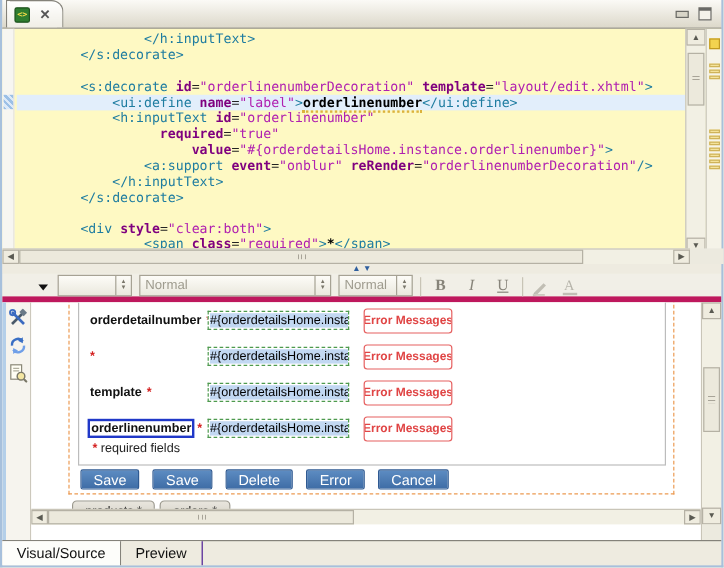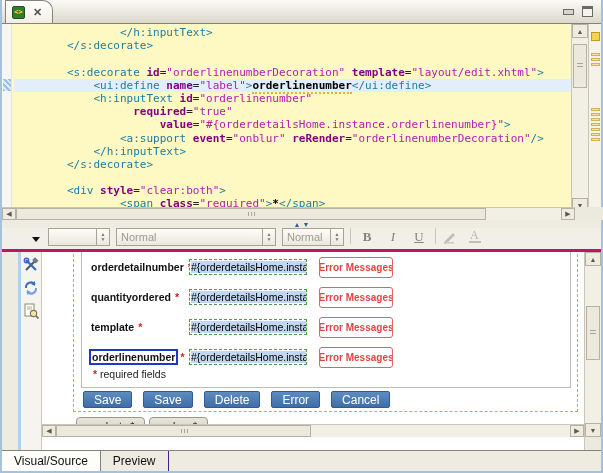--- a/index.html
+++ b/index.html
@@ -70,39 +70,39 @@
   .src-hscroll { left:0; top:207px; width:573px; }
   .corner { position:absolute; left:573px; top:207px; width:30px; height:13px; background:#eceadf; }
 
   
   .sash { position:absolute; left:0; top:220px; right:0; height:8px; background:#eeebe0;
           display:flex; align-items:center; justify-content:center; gap:2px; }
   .sash span { font-size:7px; line-height:7px; color:#2f5f9e; }
 
   
   .fmtbar { position:absolute; left:0; top:228px; right:0; height:24px; background:#f1efe7;
-            border-bottom:3px solid #be185d; display:flex; align-items:flex-start; gap:6px;
+            border-bottom:5px solid #be185d; display:flex; align-items:flex-end; gap:6px;
             padding-left:28px; }
   .menu-arrow { position:absolute; left:30px; top:9px; width:0; height:0;
                 border-left:4px solid transparent; border-right:4px solid transparent;
                 border-top:5px solid #111; }
   .combo { height:18px; background:linear-gradient(#fdfcf8,#eae8dd); border:1px solid #a6a294;
            display:flex; align-items:stretch; color:#9e9b8e; font-size:11px; }
   .combo .cval { flex:1; display:flex; align-items:center; padding:0 4px; overflow:hidden; }
   .spinner { width:13px; border-left:1px solid #a6a294; display:flex; flex-direction:column;
              align-items:center; justify-content:center; color:#79766a; font-size:5px;
              line-height:5px; }
   .c1 { width:62px; margin-left:18px; } .c2 { width:160px; } .c3 { width:62px; }
   .fmt-btn { width:20px; height:18px; display:flex; align-items:center; justify-content:center;
              color:#87847a; font-family:"Liberation Serif",serif; font-size:13px; }
   .sep { width:1px; height:16px; background:#c8c4b6; }
   .pen-icon,.fontcolor-icon { width:18px; height:16px; position:relative; opacity:.55; }
 
   
-  .visual { position:absolute; left:16px; top:252px; right:0; height:198px; display:flex; }
+  .visual { position:absolute; left:0; top:252px; right:0; height:198px; display:flex; }
   .vtools { width:24px; background:#f6f4ee; border-right:1px solid #ccc8bc;
             border-left:3px solid #b4cfe9; display:flex; flex-direction:column;
             align-items:center; gap:7px; padding-top:5px; }
   .vtools svg { display:block; }
   .canvas { flex:1; position:relative; background:#fff; overflow:hidden; }
   .orangebox { position:absolute; left:31px; top:-8px; width:505px; height:168px;
                border:1px dashed #ec9a52; }
   .fieldset { position:absolute; left:39px; top:-8px; width:490px; height:144px;
               border:1px solid #bcbcbc; background:#fff; }
   .frow { position:absolute; left:47px; height:18px; display:flex; align-items:center; }
@@ -267,21 +267,20 @@
       <div id="rows-host">
 
           <div class="frow" style="top: 6px;">
             <span class="flabel">orderdetailnumber</span>
             <span class="req">*</span>
           </div>
           <div class="finput" style="top: 7px;"><span>#{orderdetailsHome.instan</span></div>
           <div class="ferror" style="top: 5px;">Error Messages</div>
 
           <div class="frow" style="top: 36px;">
-            <span class="flabel">quantityordered</span>
             <span class="req">*</span>
           </div>
           <div class="finput" style="top: 37px;"><span>#{orderdetailsHome.instan</span></div>
           <div class="ferror" style="top: 35px;">Error Messages</div>
 
           <div class="frow" style="top: 66px;">
             <span class="flabel">template</span>
             <span class="req">*</span>
           </div>
           <div class="finput" style="top: 67px;"><span>#{orderdetailsHome.instan</span></div>

